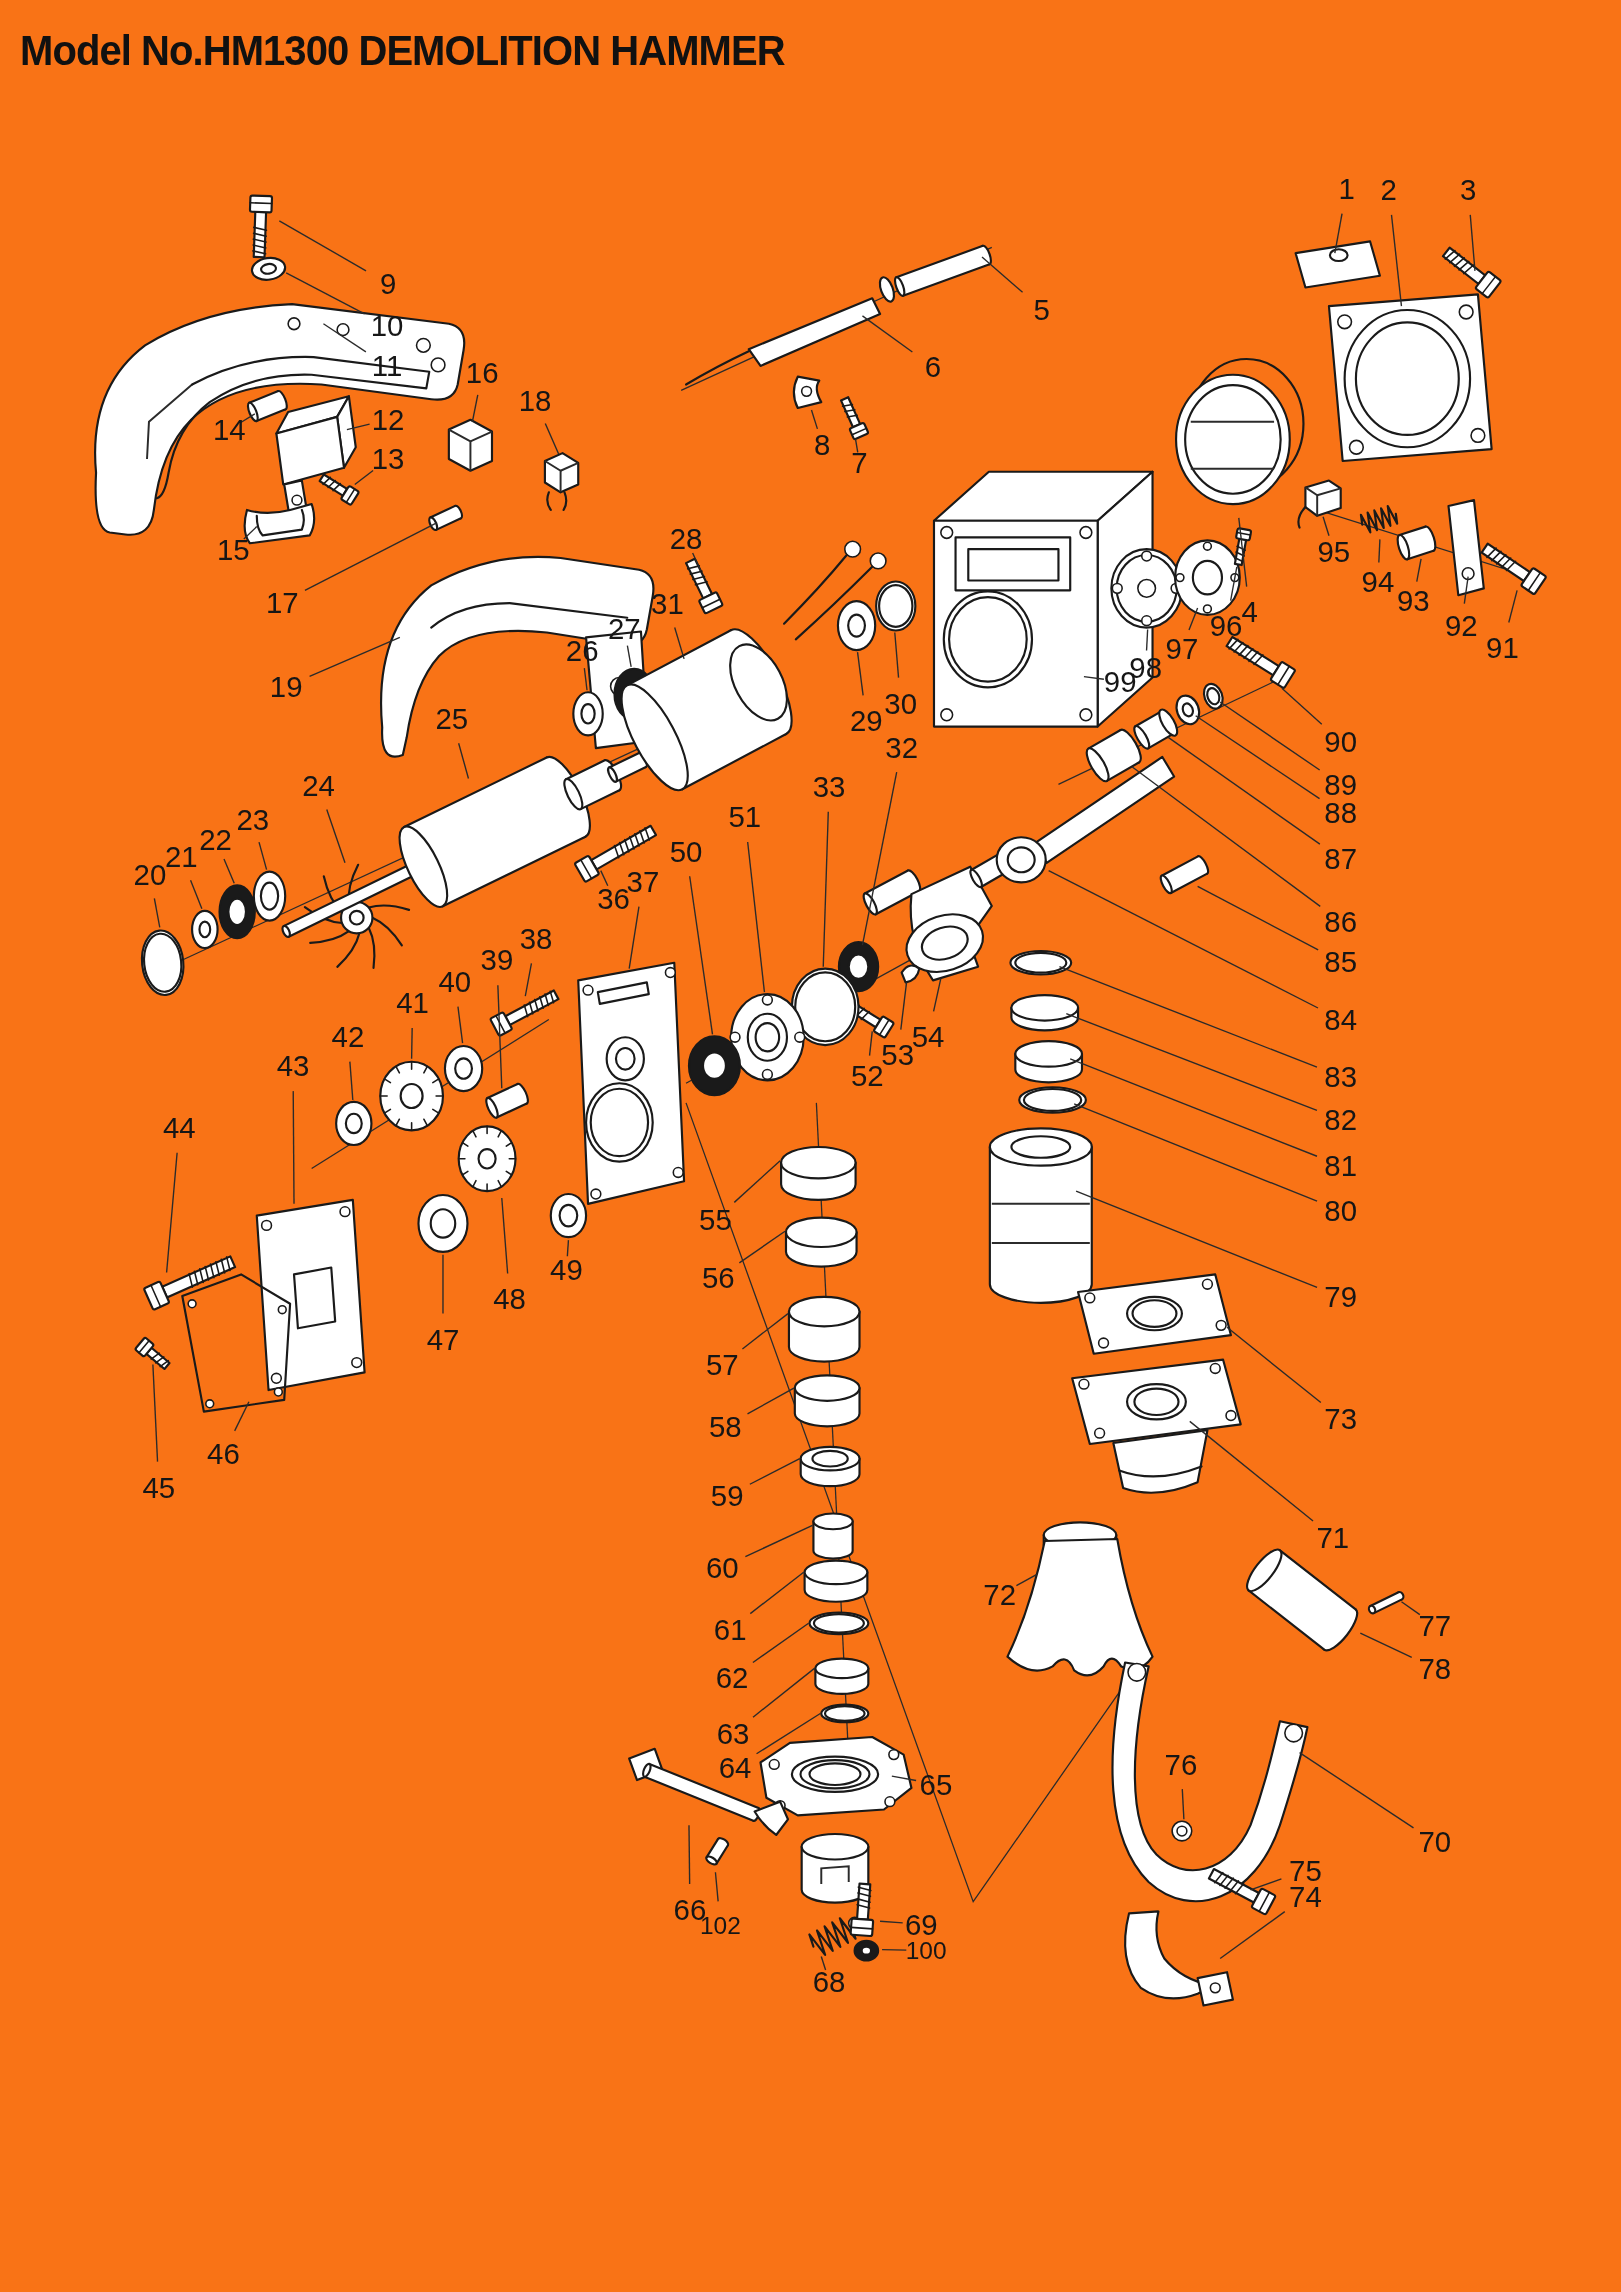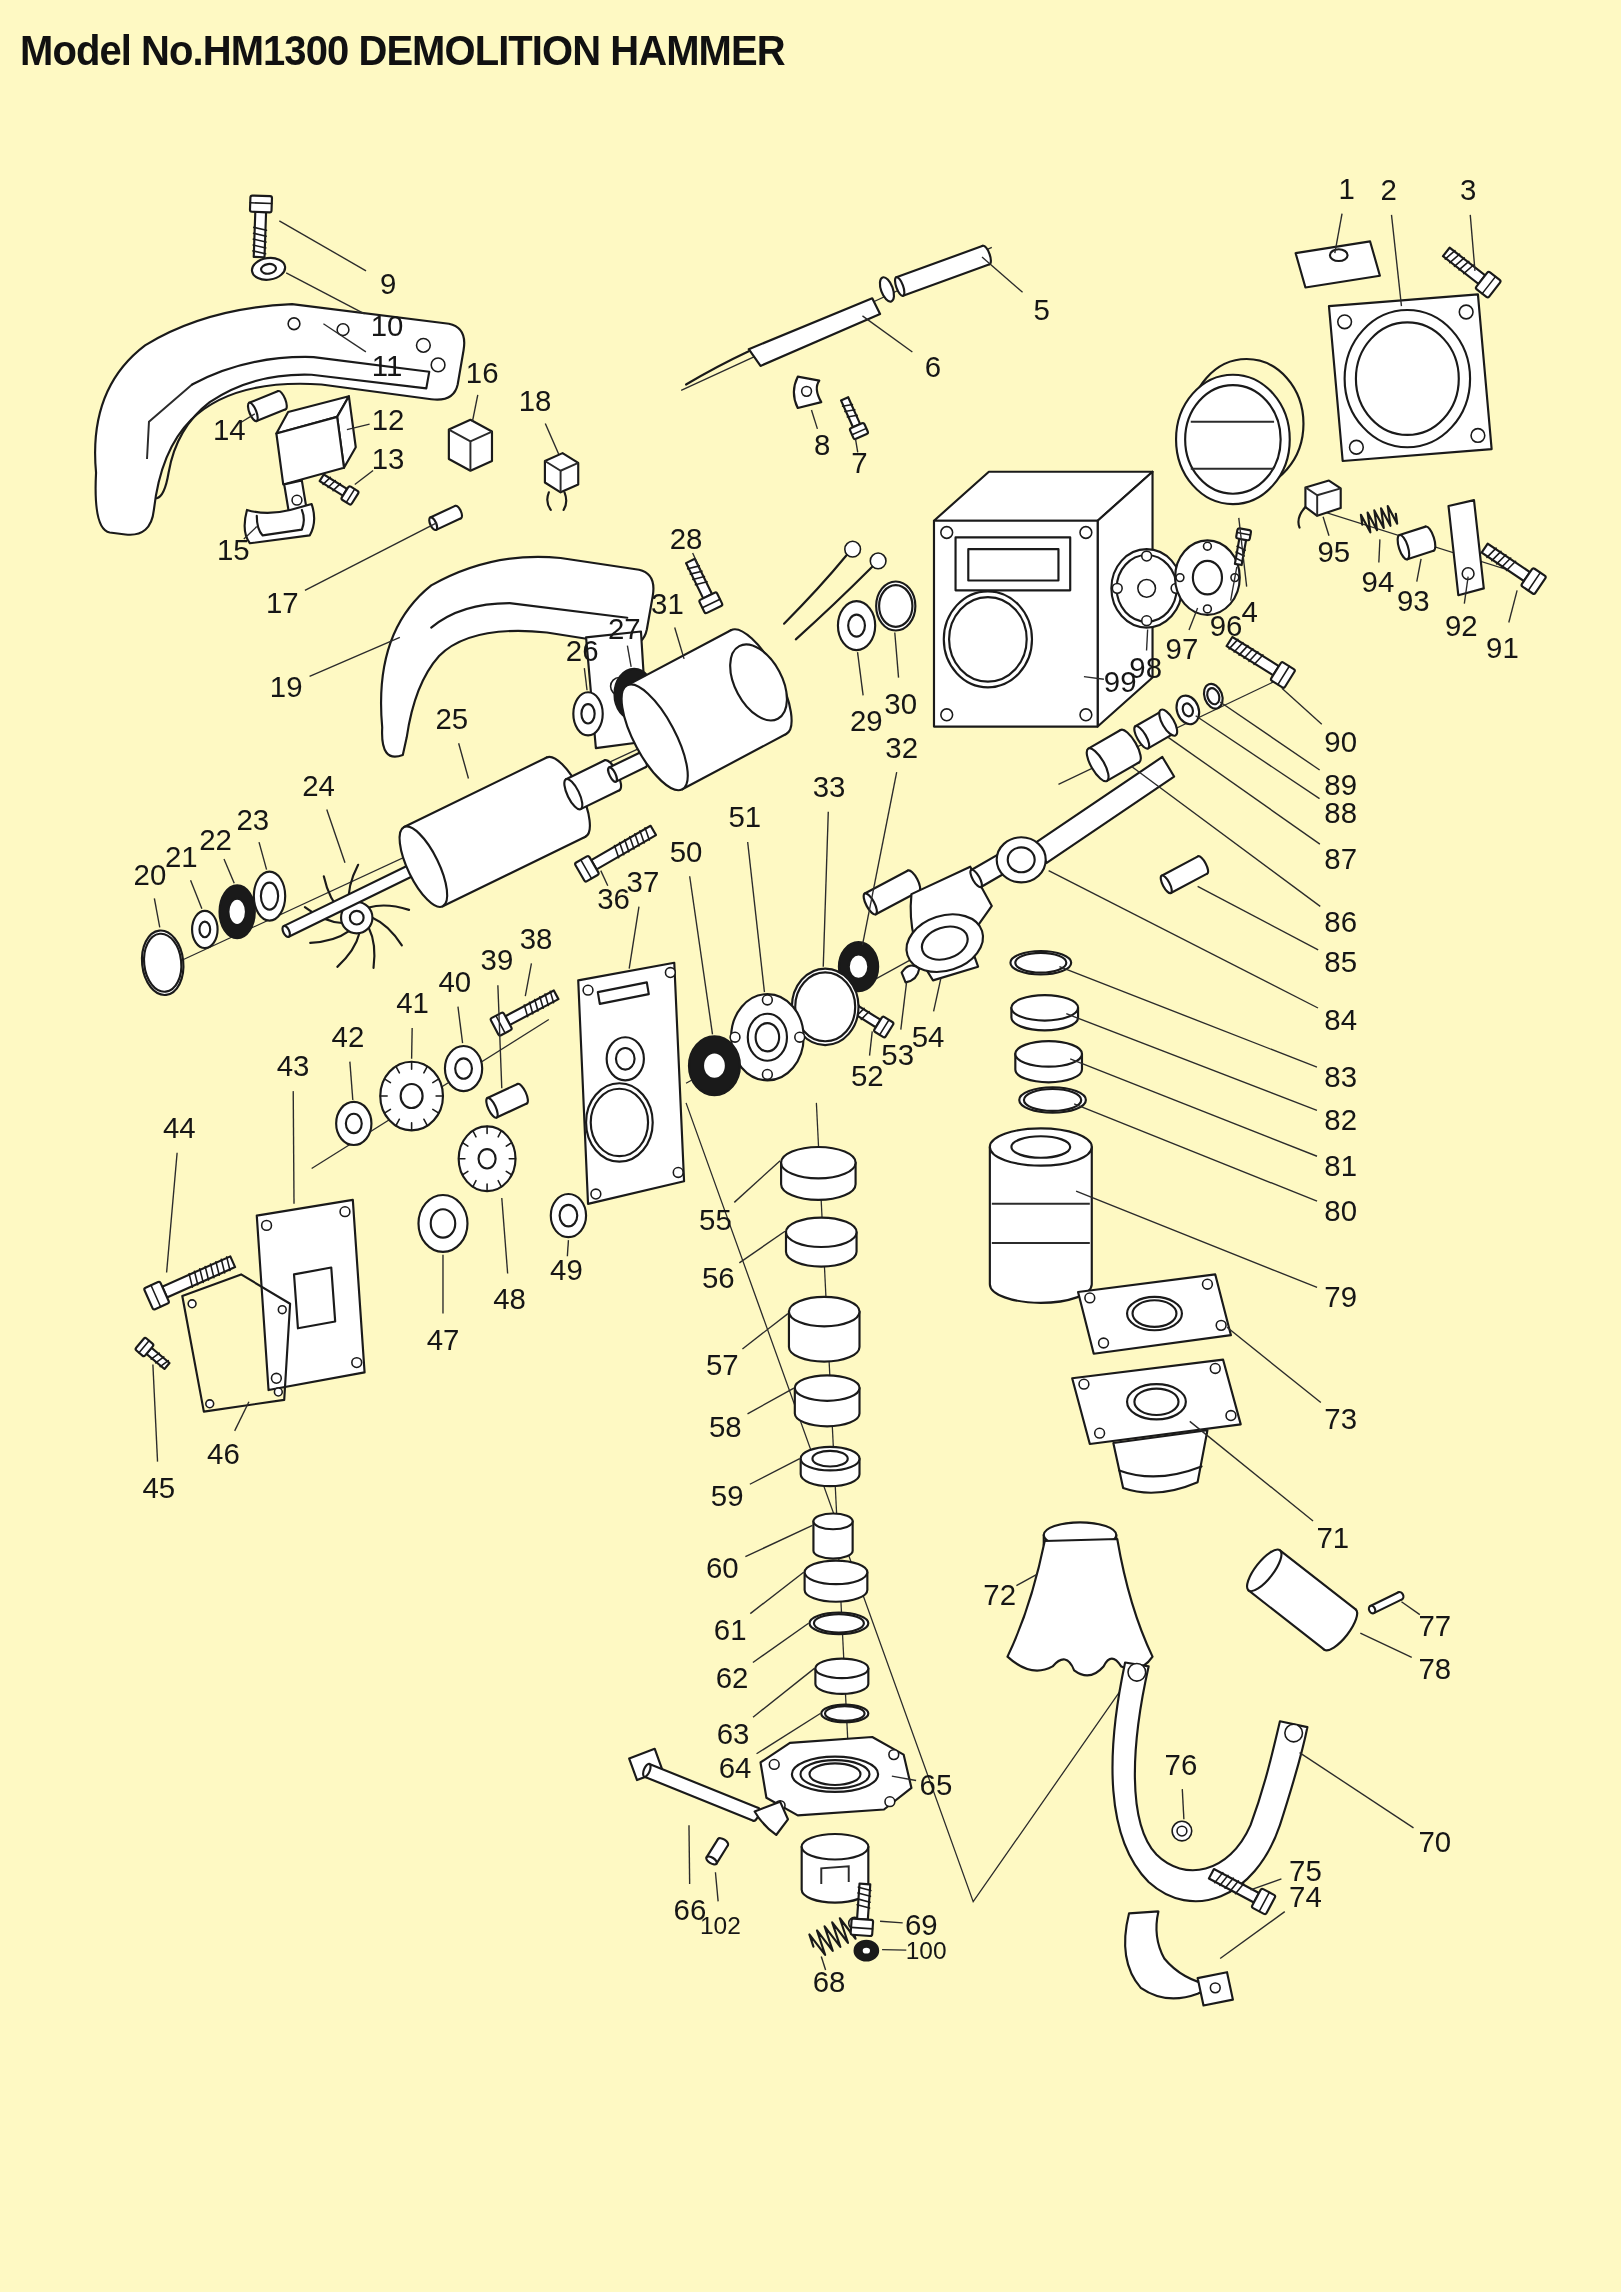--- a/index.html
+++ b/index.html
@@ -1,16 +1,16 @@
 <!DOCTYPE html>
 <html><head>
 <meta charset="utf-8">
 <style>
   html,body{margin:0;padding:0;background:#fff;}
-  #page{position:relative;width:1621px;height:2293px;background:#fef9c3;overflow:hidden;}
+  #page{position:relative;width:1621px;height:2293px;background:#f97316;overflow:hidden;}
   #title{position:absolute;left:19.6px;top:25.5px;font-family:"Liberation Sans",sans-serif;
          font-size:43px;font-weight:bold;letter-spacing:-1px;color:#111;
          transform:scaleX(0.93);transform-origin:left top;white-space:nowrap;}
   svg{position:absolute;left:0;top:0;}
   text{font-family:"Liberation Sans",sans-serif;fill:#161616;}
 </style>
 </head>
 <body>
 
 <div id="page">

